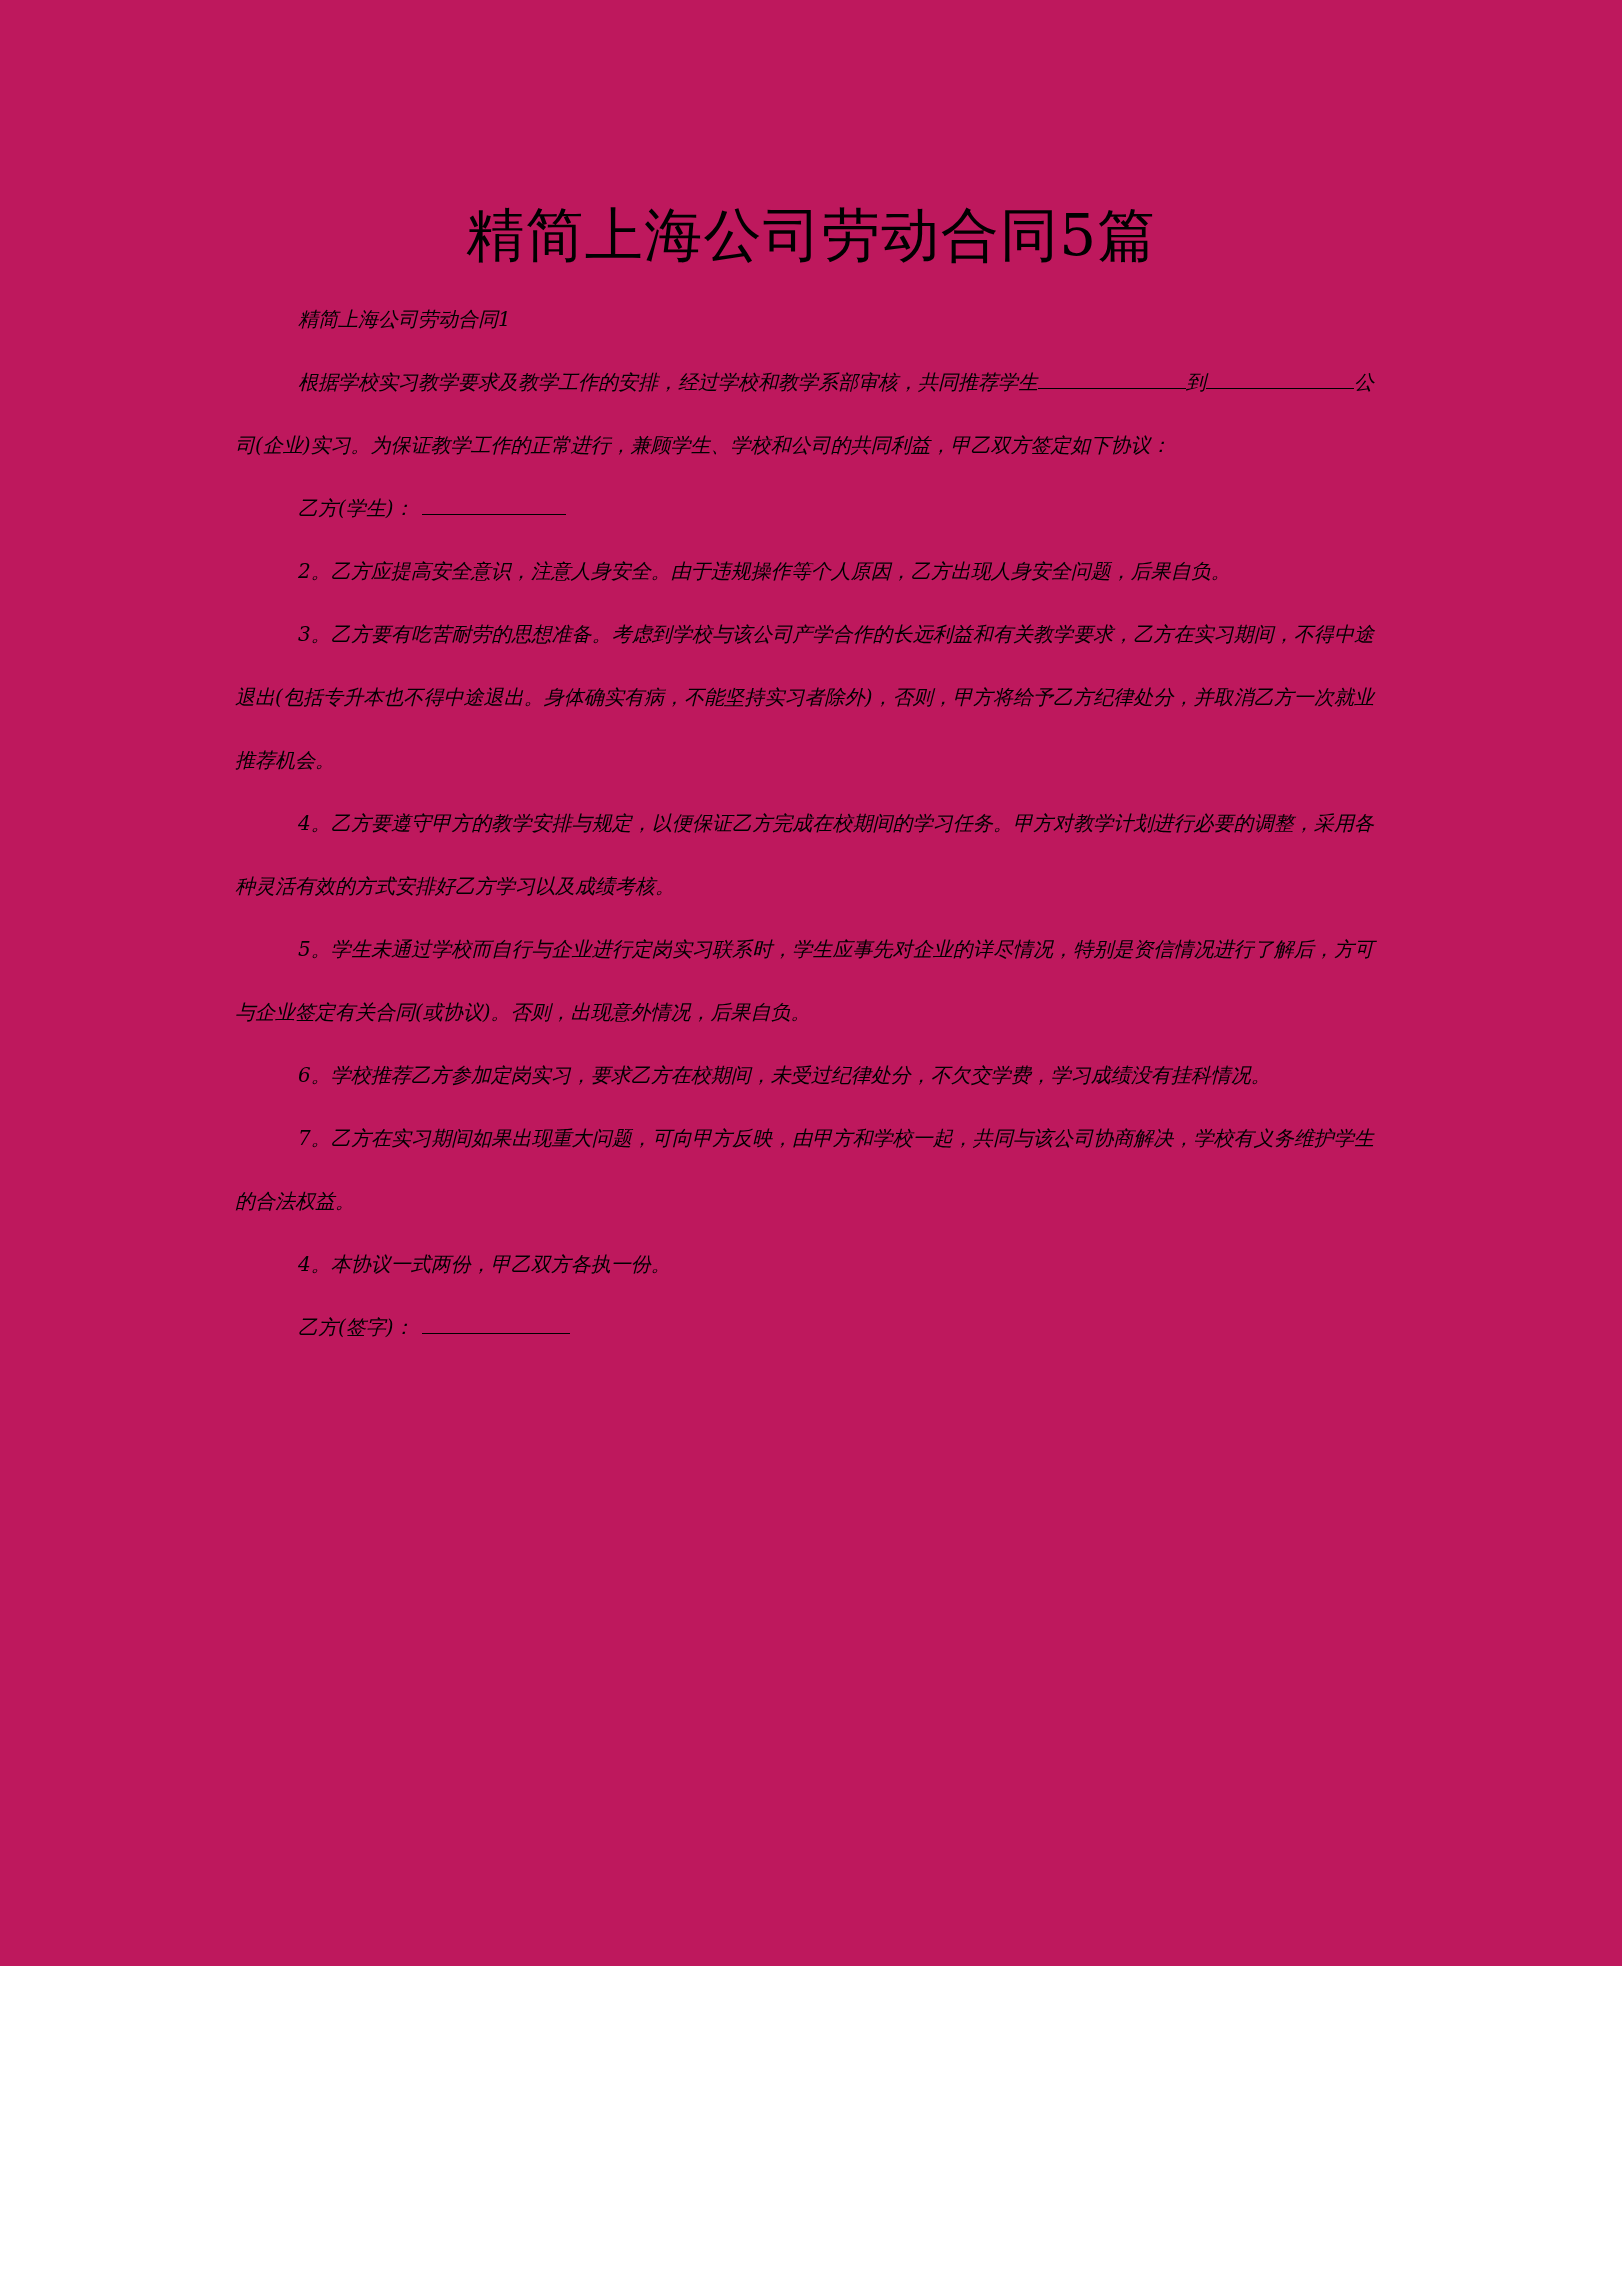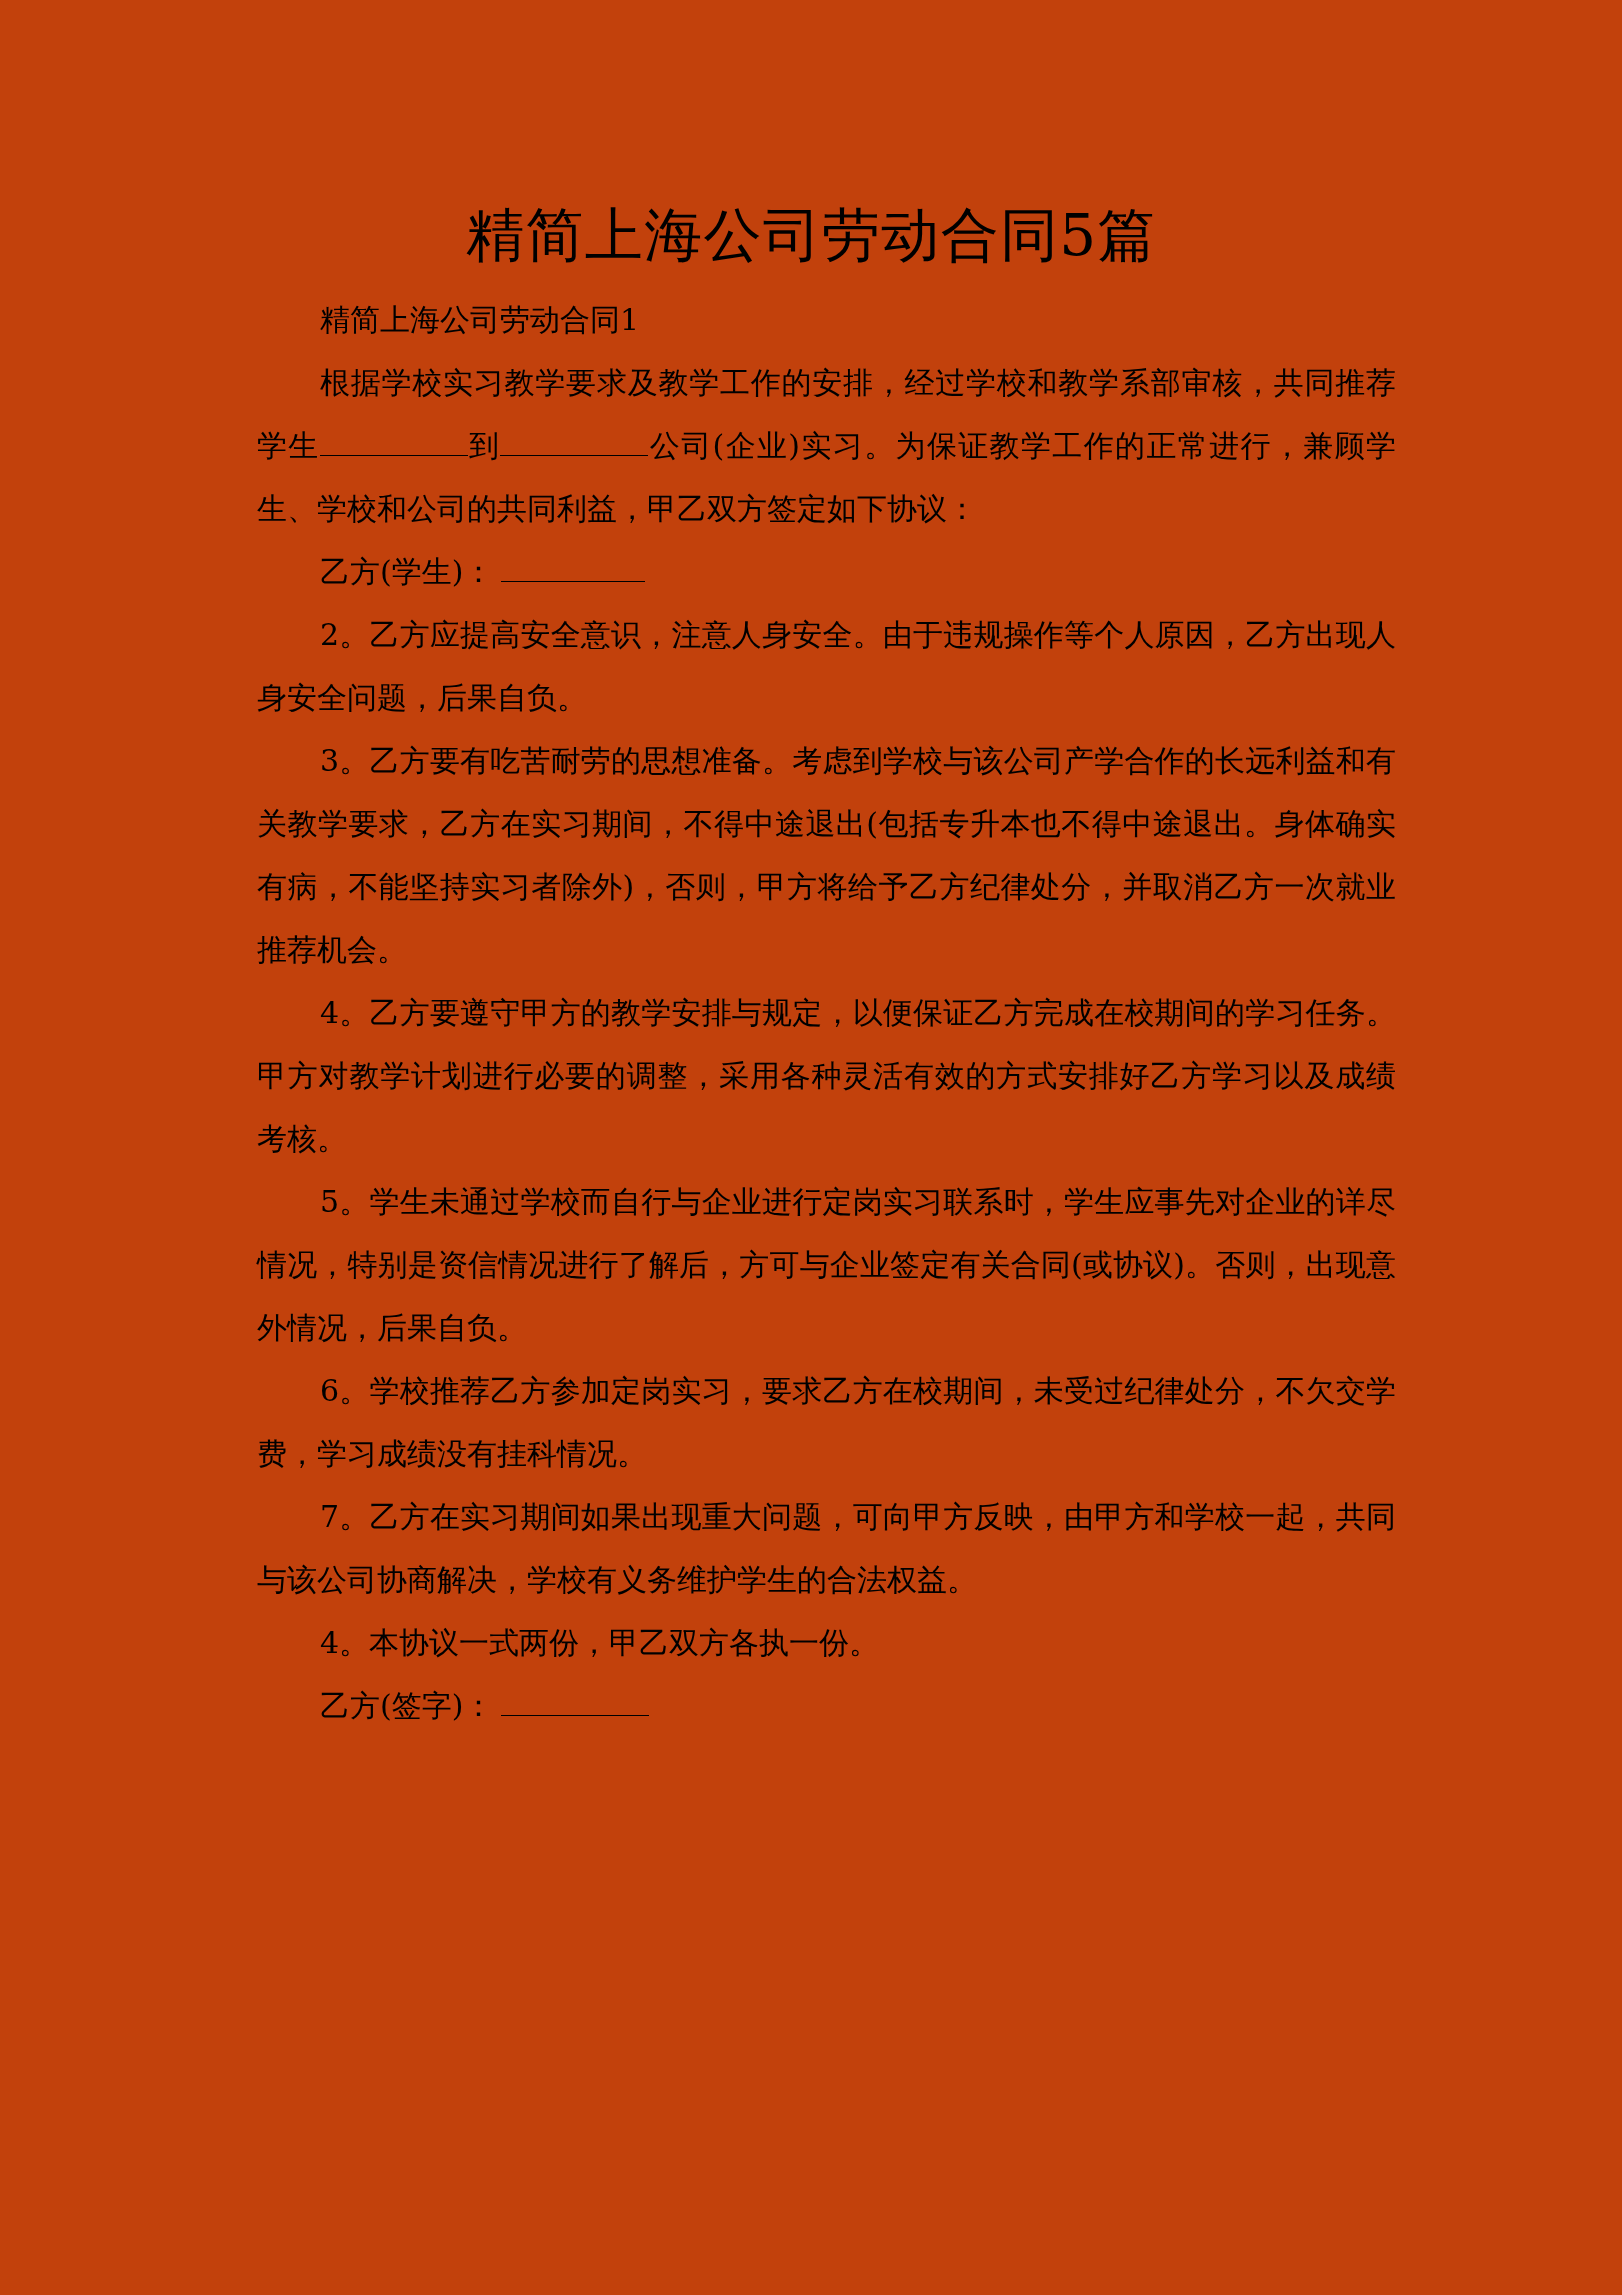--- a/index.html
+++ b/index.html
@@ -13,40 +13,41 @@
     position: relative;
     overflow: hidden;
     font-family: "DejaVu Serif", "Liberation Serif", serif;
     color: #000000;
   }
   .page {
     position: absolute;
     left: 0;
     top: 0;
     width: 1623px;
-    height: 2295px;
-    background: #c2410c;
+    height: 1966px;
+    background: #be185d;
   }
   .title {
     position: absolute;
     left: 0;
     top: 196px;
     width: 1623px;
     text-align: center;
     font-size: 58px;
     line-height: 79px;
     letter-spacing: 1.3px;
   }
   .body {
     position: absolute;
-    left: 257px;
+    left: 235px;
     top: 288px;
     width: 1139px;
-    font-size: 30px;
+    font-size: 20px;
     line-height: 63px;
+    font-style: italic;
   }
   .p {
     margin: 0;
     text-indent: 63px;
     text-align: justify;
     text-align-last: left;
   }
   .blank {
     display: inline-block;
     border-bottom: 1.3px solid #000;

